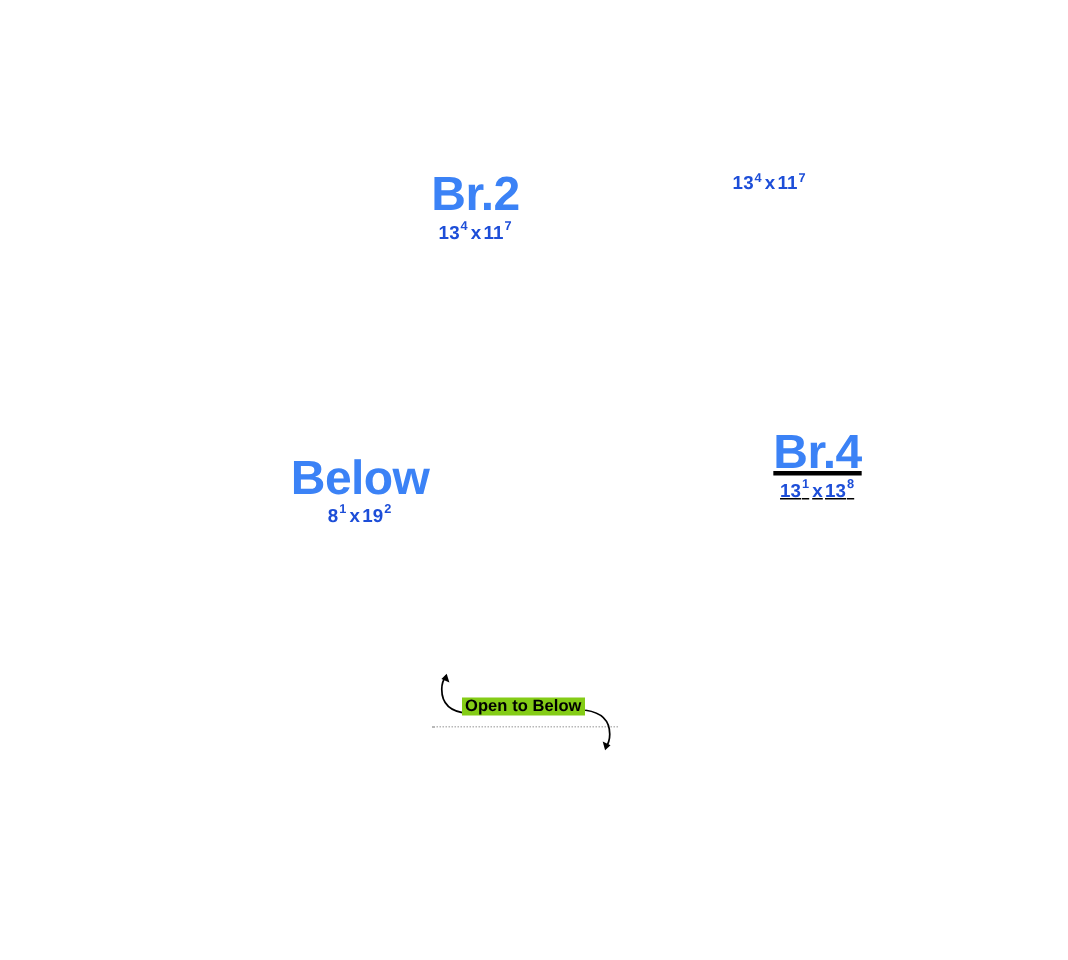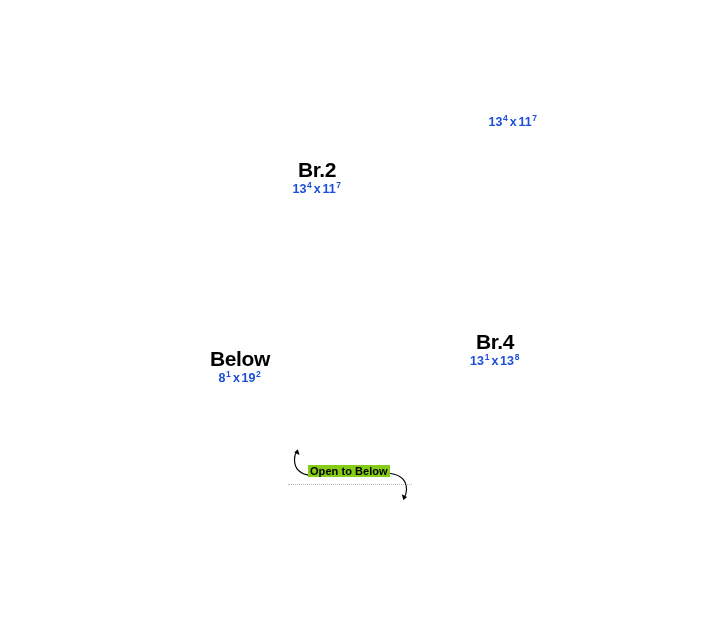--- a/index.html
+++ b/index.html
@@ -18,26 +18,25 @@
   }
 
   
   .room {
     position: absolute;
     text-align: center;
     white-space: nowrap;
     transform: translateX(-50%);
   }
   .room-name {
-    font-size: 21px;
+    font-size: 32px;
     font-weight: 700;
-    color: #000000;
+    color: #3b82f6;
     line-height: 1.02;
     letter-spacing: -0.4px;
-    margin-top: 46px;
   }
   .room-dims {
     font-size: 12.5px;
     font-weight: 700;
     color: #1d4ed8;
     line-height: 1.0;
     margin-top: 3px;
     letter-spacing: 0.1px;
   }
   .room-dims sup {
@@ -102,21 +101,21 @@
         <div class="room-name">Br.2</div>
         <div class="room-dims"><span>13</span><sup>4</sup><span class="dim-x">x</span><span>11</span><sup>7</sup></div>
       </div>
       <div class="room" style="left: 513px; top: 113px;">
         <div class="room-dims"><span>13</span><sup>4</sup><span class="dim-x">x</span><span>11</span><sup>7</sup></div>
       </div>
       <div class="room" style="left: 240px; top: 302px;">
         <div class="room-name">Below</div>
         <div class="room-dims"><span>8</span><sup>1</sup><span class="dim-x">x</span><span>19</span><sup>2</sup></div>
       </div>
-      <div class="room" style="left: 495px; top: 285px;">
+      <div class="room" style="left: 545px; top: 285px; text-decoration: underline;">
         <div class="room-name">Br.4</div>
         <div class="room-dims"><span>13</span><sup>1</sup><span class="dim-x">x</span><span>13</span><sup>8</sup></div>
       </div>
     </div>
 
   <div id="open-below-group">
 
     <div id="open-below-dotline"></div>
 
     <svg id="open-below-arrows" viewBox="0 0 140 66" width="140" height="66">

